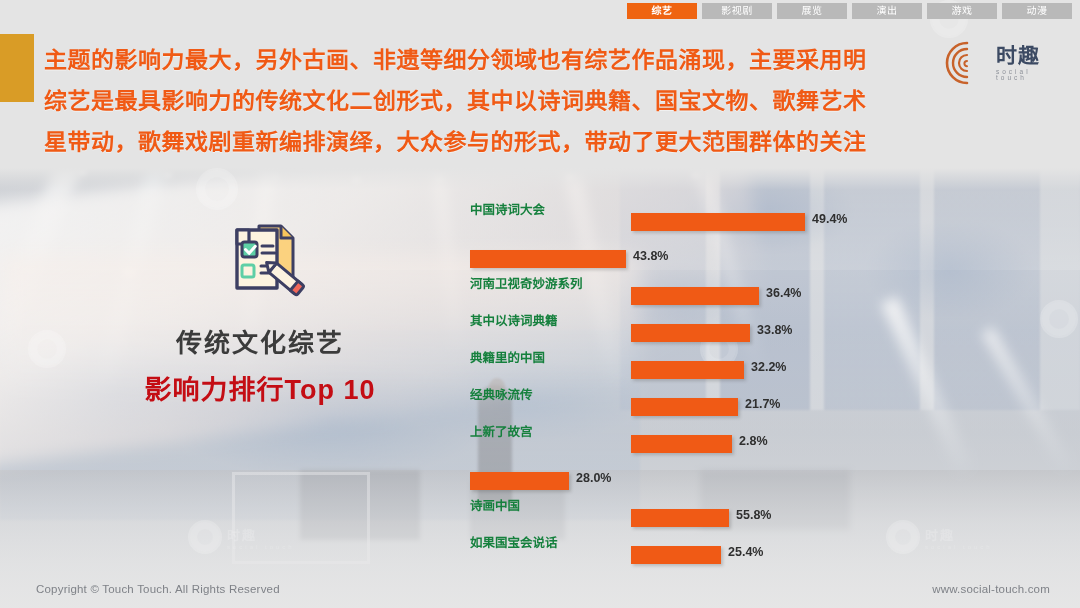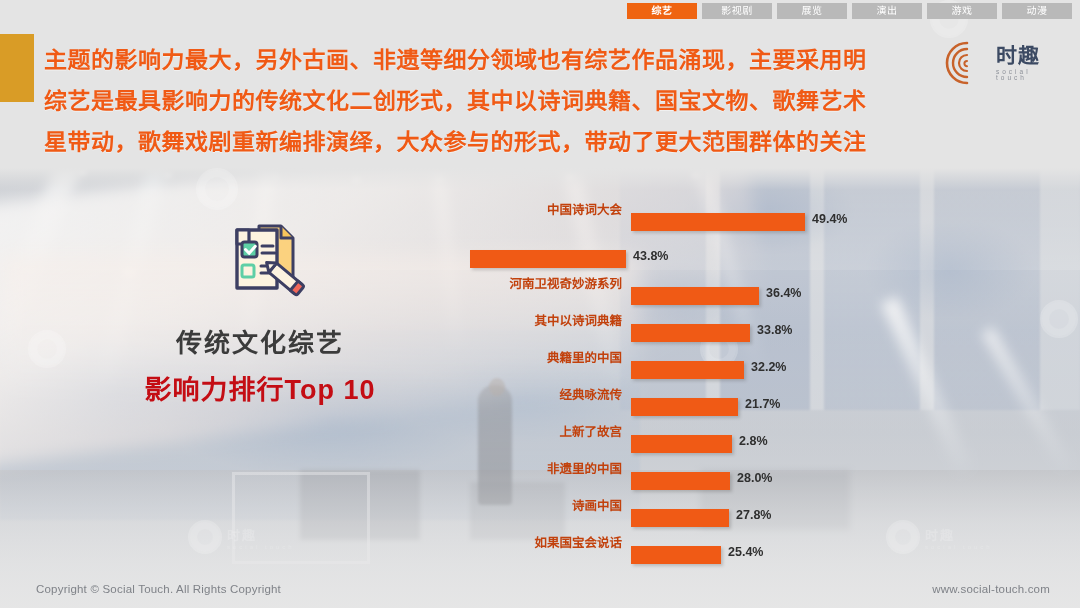--- a/index.html
+++ b/index.html
@@ -170,22 +170,22 @@
   }
   .panel-sub{
     position:absolute;left:40px;top:368px;width:440px;text-align:center;z-index:35;
     font-size:27px;font-weight:700;color:#c40d14;letter-spacing:1px;
   }
 
   
   .chart{position:absolute;left:470px;top:190px;width:520px;height:370px;z-index:35;}
   .row{position:relative;height:37px;display:flex;align-items:center;}
   .row-label{
-    width:152px;flex:0 0 152px;text-align:right;padding-right:9px;
-    font-size:12.5px;font-weight:700;color:#c2410c;white-space:nowrap;
+    width:152px;flex:0 0 152px;text-align:left;padding-right:9px;
+    font-size:12.5px;font-weight:700;color:#15803d;white-space:nowrap;
   }
   .bar-area{position:relative;flex:1;height:18px;margin-top:27px;}
   .bar{
     position:absolute;left:0;top:0;height:18px;background:#f05a15;
     box-shadow:2px 2px 3px rgba(90,90,90,.28);
   }
   .bar-val{
     position:absolute;top:-1px;font-size:12.5px;font-weight:700;color:#2f2f2f;white-space:nowrap;
   }
 
@@ -389,41 +389,40 @@
 
     <div class="row">
       <div class="row-label">上新了故宫</div>
       <div class="bar-area">
         <div class="bar" style="width:101px;"></div>
         <div class="bar-val" style="left:108px;">2.8%</div>
       </div>
     </div>
 
     <div class="row">
-      <div class="row-label">非遗里的中国</div>
       <div class="bar-area">
         <div class="bar" style="width:99px;"></div>
         <div class="bar-val" style="left:106px;">28.0%</div>
       </div>
     </div>
 
     <div class="row">
       <div class="row-label">诗画中国</div>
       <div class="bar-area">
         <div class="bar" style="width:98px;"></div>
-        <div class="bar-val" style="left:105px;">27.8%</div>
+        <div class="bar-val" style="left:105px;">55.8%</div>
       </div>
     </div>
 
     <div class="row">
       <div class="row-label">如果国宝会说话</div>
       <div class="bar-area">
         <div class="bar" style="width:90px;"></div>
         <div class="bar-val" style="left:97px;">25.4%</div>
       </div>
     </div>
 
   </div>
 
-  <div class="footer-left">Copyright © Social Touch. All Rights Copyright</div>
+  <div class="footer-left">Copyright © Touch Touch. All Rights Reserved</div>
   <div class="footer-right">www.social-touch.com</div>
 
 </div>
 
 </body></html>

